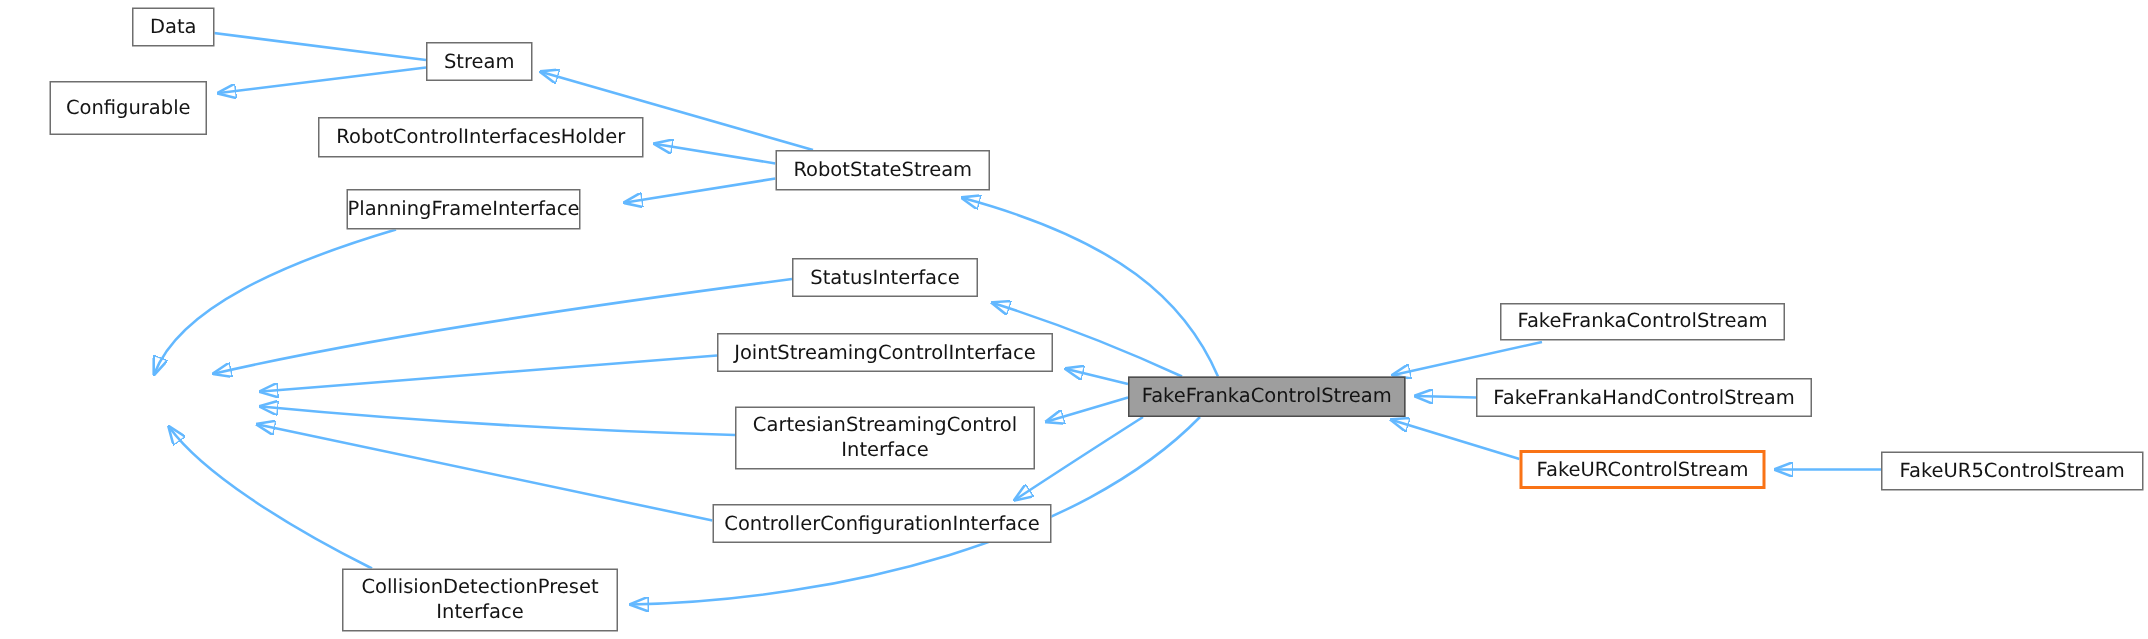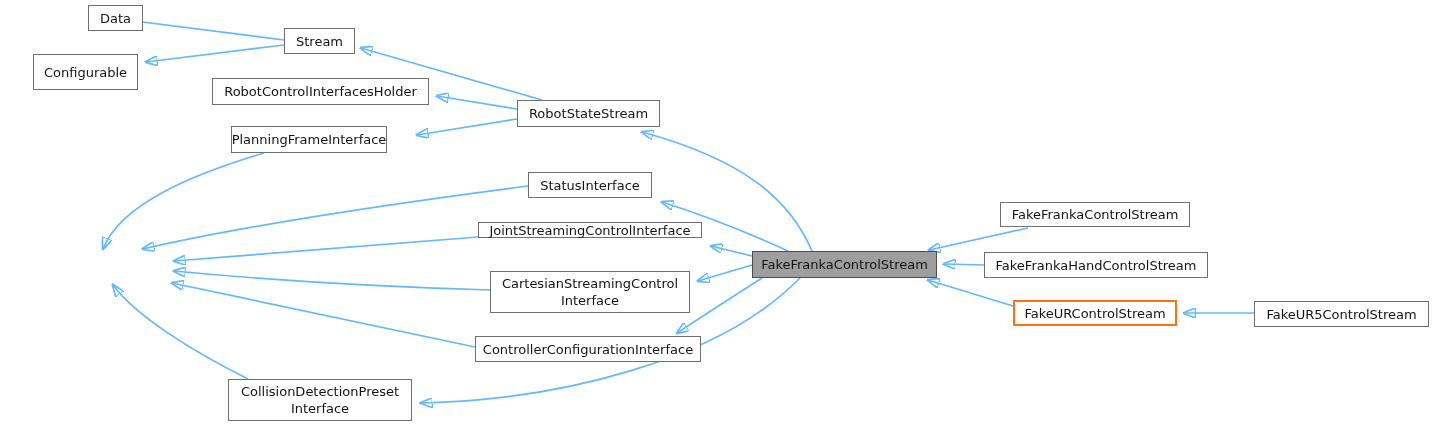--- a/index.html
+++ b/index.html
@@ -79,21 +79,21 @@
   <div class="node" style="left:284px; top:28px; width:71px; height:26px;">Stream</div>
 
   <div class="node" style="left:212px; top:78px; width:217px; height:27px;">RobotControlInterfacesHolder</div>
 
   <div class="node" style="left:231px; top:126px; width:156px; height:27px;text-align:right;">PlanningFrameInterface</div>
 
   <div class="node" style="left:517px; top:100px; width:143px; height:27px;">RobotStateStream</div>
 
   <div class="node" style="left:528px; top:172px; width:124px; height:26px;">StatusInterface</div>
 
-  <div class="node" style="left:478px; top:222px; width:224px; height:16px;">JointStreamingControlInterface</div>
+  <div class="node" style="left:478px; top:222px; width:224px; height:26px;">JointStreamingControlInterface</div>
 
   <div class="node" style="left:490px; top:271px; width:200px; height:42px;">CartesianStreamingControl
 Interface</div>
 
   <div class="node" style="left:475px; top:336px; width:226px; height:26px;">ControllerConfigurationInterface</div>
 
 
   <div class="node" style="left:228px; top:379px; width:184px; height:42px;">CollisionDetectionPreset
 Interface</div>
 

